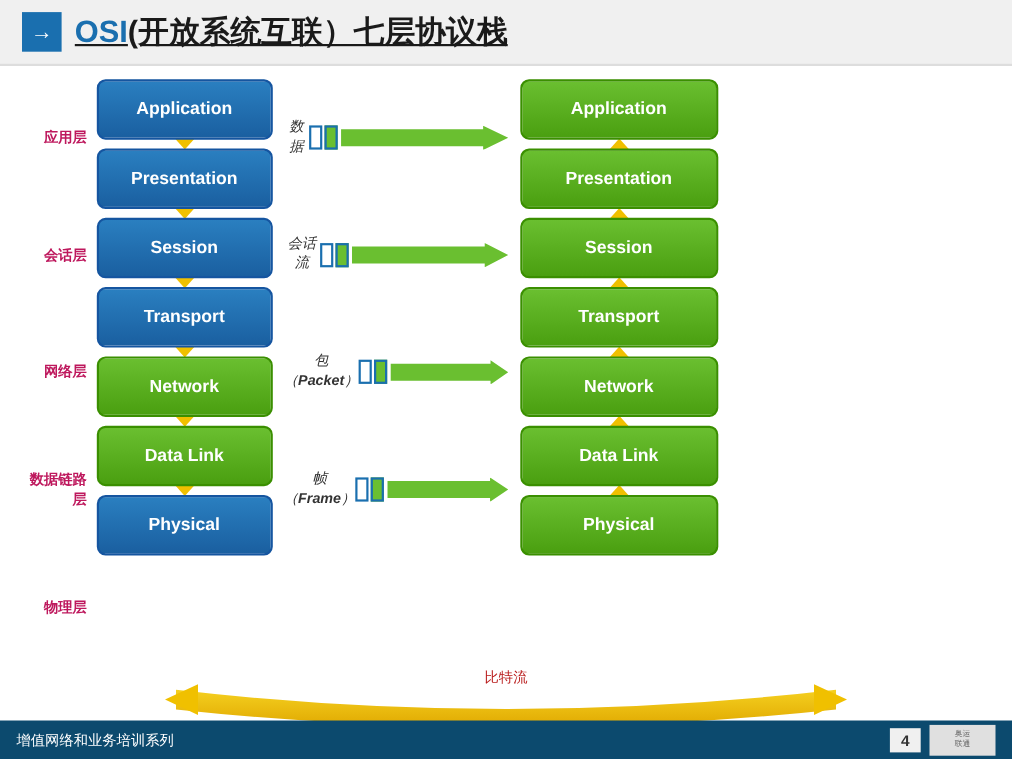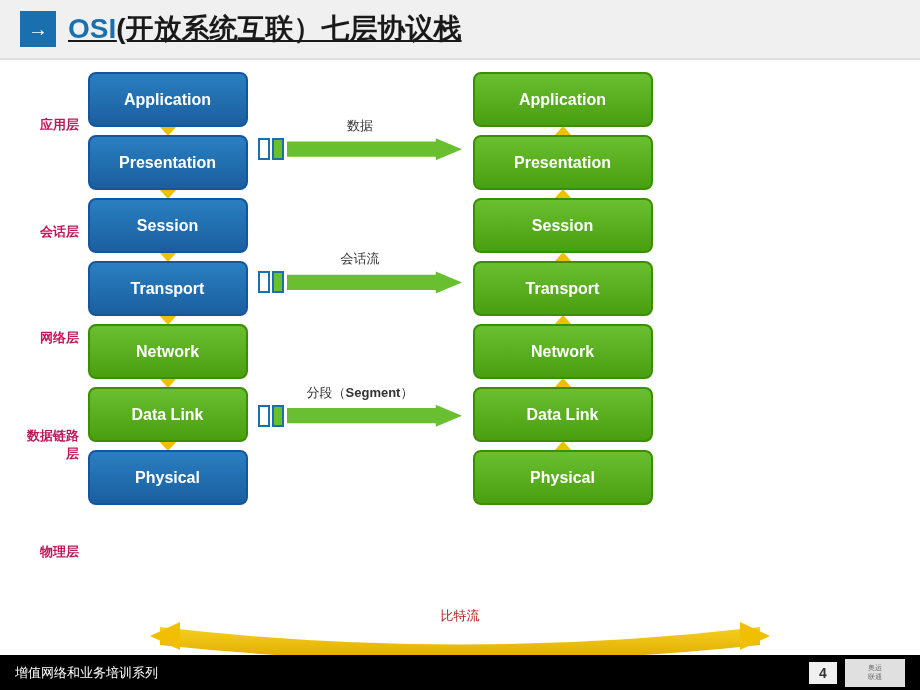--- a/index.html
+++ b/index.html
@@ -105,25 +105,25 @@
     .middle {
       display: flex;
       flex-direction: column;
       justify-content: space-around;
       width: 220px;
       align-items: center;
       padding: 0 8px;
     }
     .middle-row {
       display: flex;
-      flex-direction: column;
       align-items: center;
       height: 65px;
       justify-content: center;
       width: 100%;
+      font-style: italic;
     }
     .data-label {
       font-size: 13px;
       color: #333;
       margin-bottom: 3px;
       text-align: center;
     }
     .arrow-right-shape {
       display: flex;
       align-items: center;
@@ -148,21 +148,21 @@
       flex: 1;
       height: 22px;
       background: #6abf30;
       position: relative;
       clip-path: polygon(0 15%, 85% 15%, 85% 0%, 100% 50%, 85% 100%, 85% 85%, 0 85%);
     }
 
     
     .footer {
       height: 35px;
-      background: #000000;
+      background: #0c4a6e;
       display: flex;
       align-items: center;
       justify-content: space-between;
       padding: 0 15px;
       position: absolute;
       bottom: 0;
       left: 0;
       right: 0;
     }
     .footer-text {
@@ -292,32 +292,42 @@
         <div class="data-label">会话流</div>
         <div class="arrow-right-shape">
           <div class="mini-rects">
             <div class="mini-rect"></div>
             <div class="mini-rect filled"></div>
           </div>
           <div class="green-arrow"></div>
         </div>
       </div>
 
-      <div class="middle-row">
-        <div class="data-label">分段（<strong>Segment</strong>）</div>
+
+      <div class="middle-row">
+        <div class="data-label">包（<strong>Packet</strong>）</div>
         <div class="arrow-right-shape">
           <div class="mini-rects">
             <div class="mini-rect"></div>
             <div class="mini-rect filled"></div>
           </div>
           <div class="green-arrow"></div>
         </div>
       </div>
 
-
+      <div class="middle-row">
+        <div class="data-label">帧（<strong>Frame</strong>）</div>
+        <div class="arrow-right-shape">
+          <div class="mini-rects">
+            <div class="mini-rect"></div>
+            <div class="mini-rect filled"></div>
+          </div>
+          <div class="green-arrow"></div>
+        </div>
+      </div>
 
       <div class="middle-row">
         <div class="data-label"></div>
         <div class="arrow-right-shape"></div>
       </div>
     </div>
 
     <div class="stack-with-arrows" style="width:185px;">
       <div class="layer-box green" style="width:180px;">Application</div>
       <div class="arrow-between">

